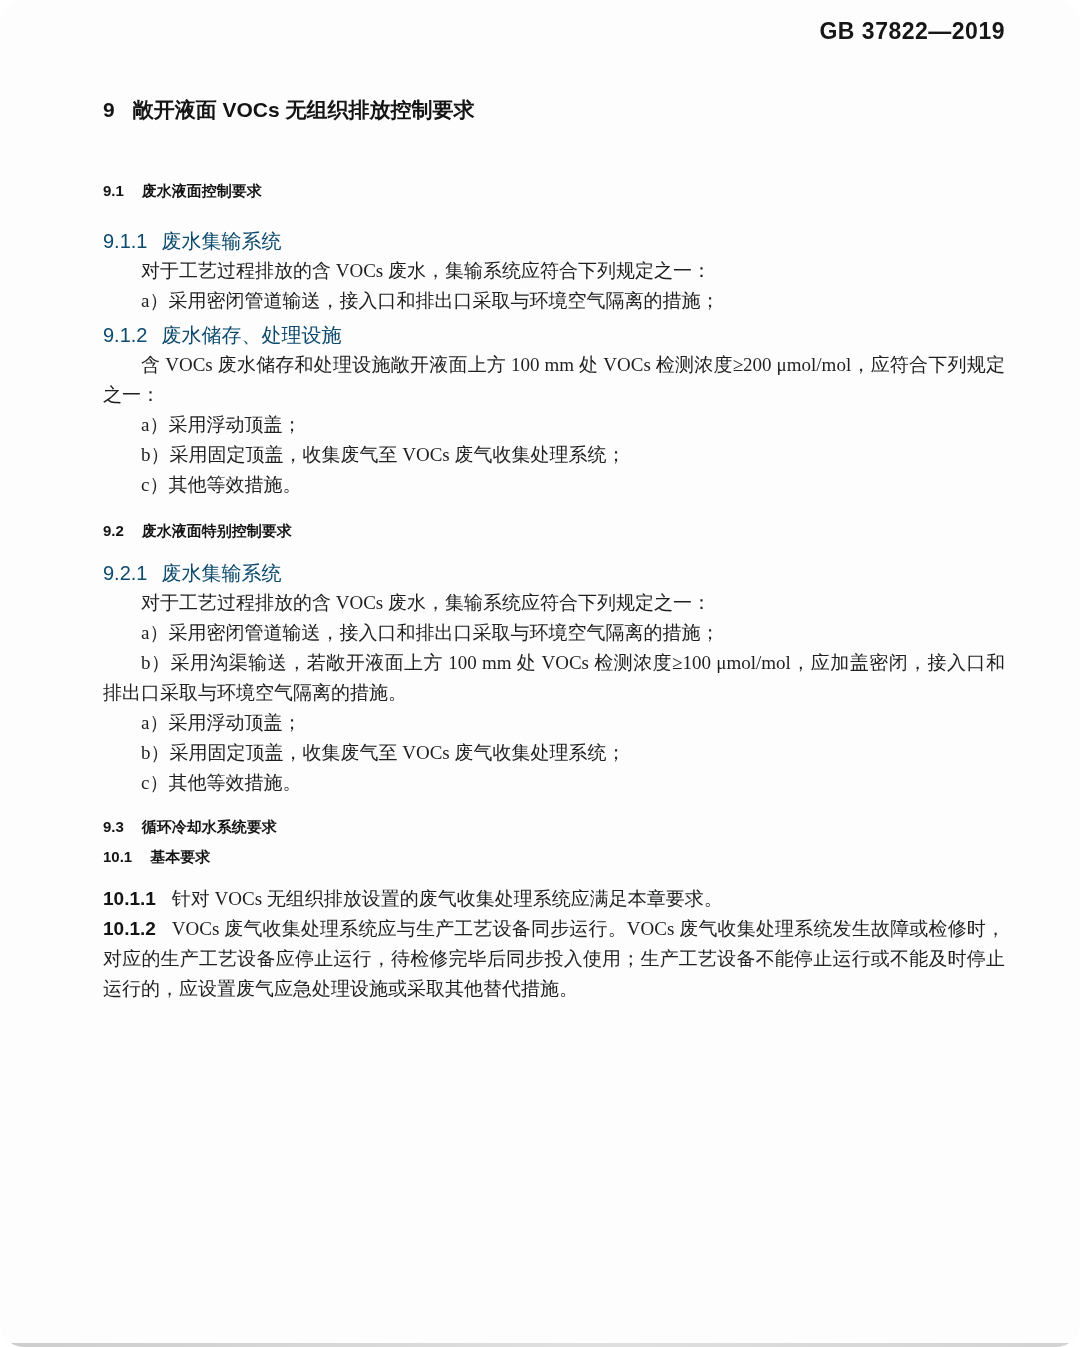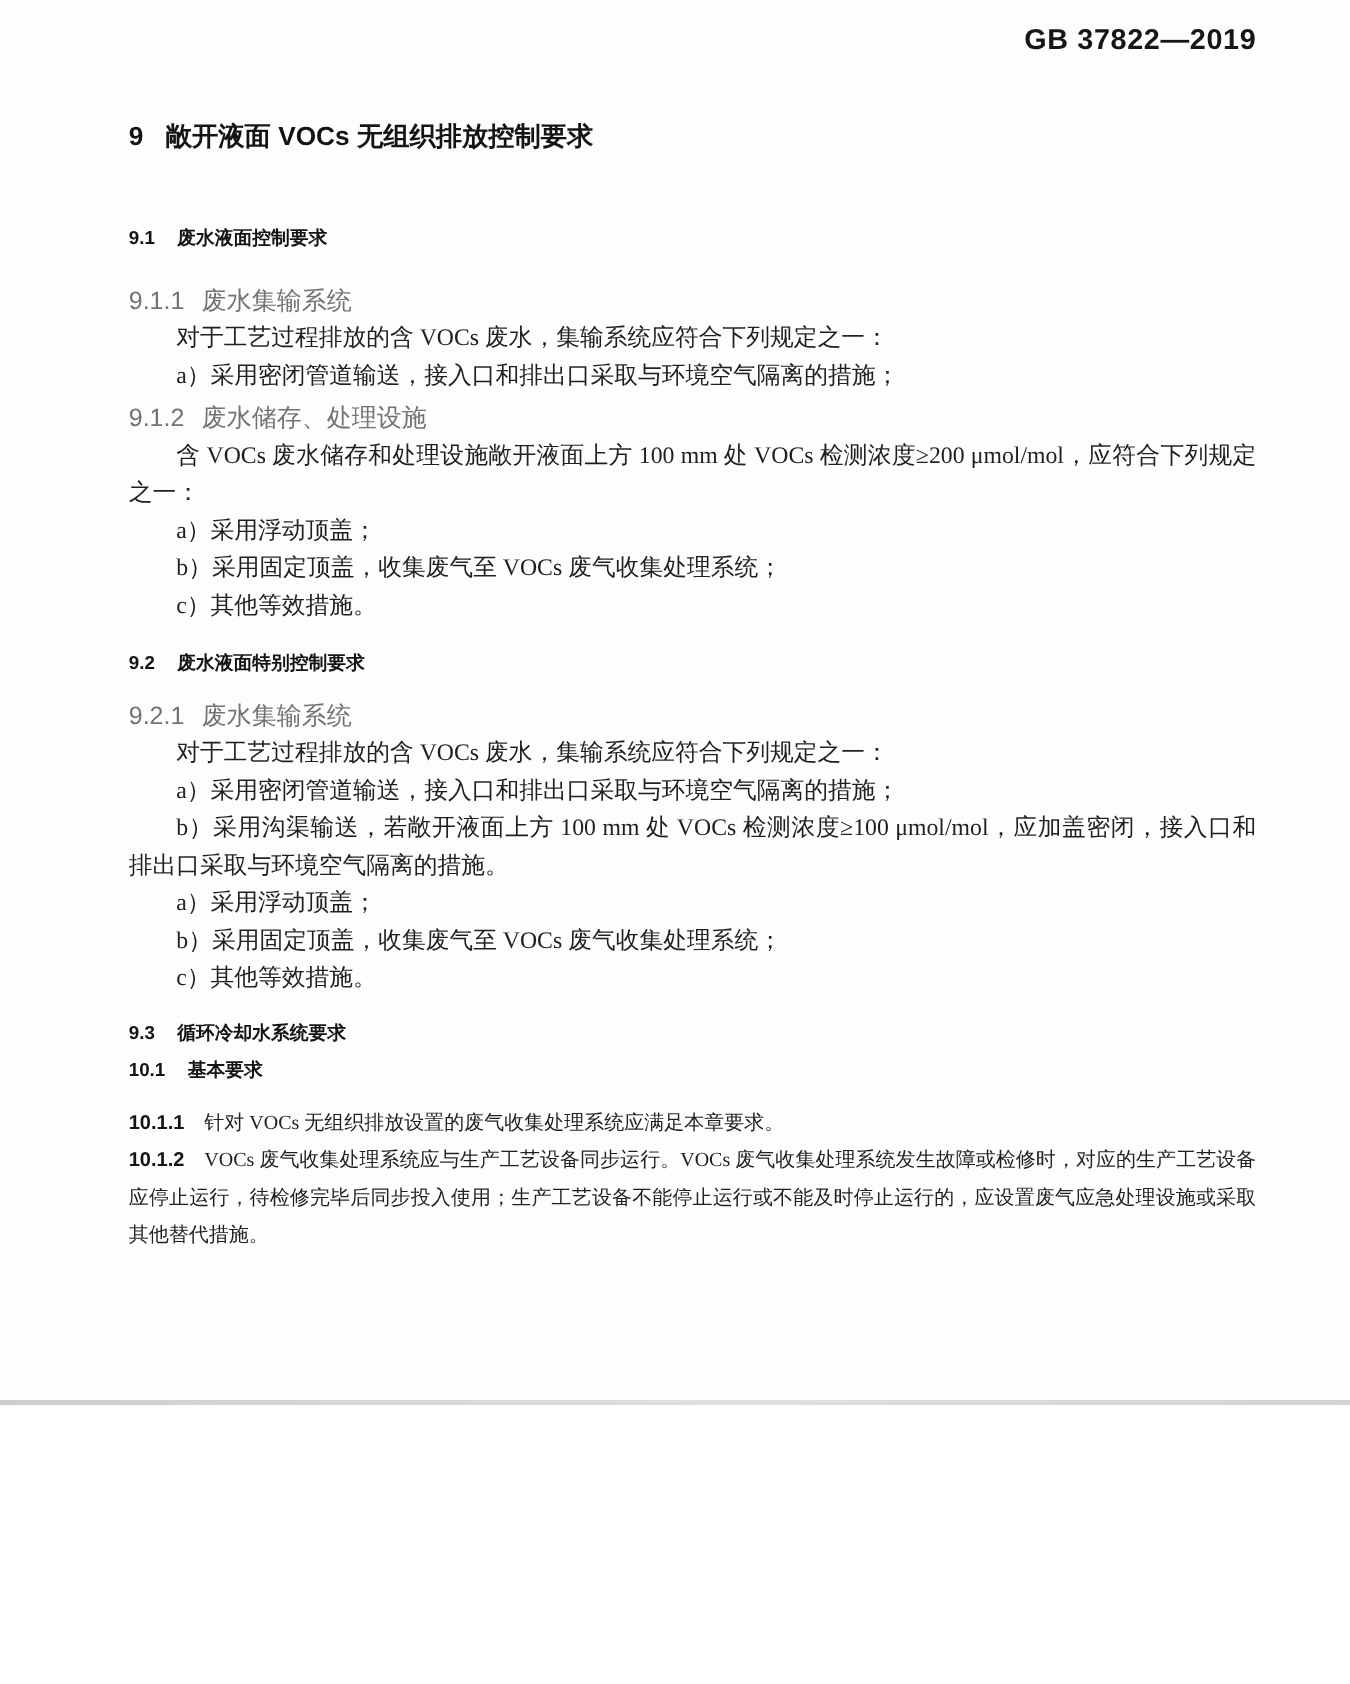--- a/index.html
+++ b/index.html
@@ -1,23 +1,24 @@
 <!DOCTYPE html>
 <html><head>
 <meta charset="utf-8">
 <style>
   html,body { margin:0; padding:0; background:#ffffff; }
   .page {
     position:relative;
-    width:1080px; height:1124px;
+    width:1080px; height:1347px;
     margin:0 auto;
     background:#fdfdfd;
     color:#1f1f1f;
     overflow:hidden;
     font-family:"Liberation Serif","DejaVu Serif",serif;
+    border-radius:24px;
   }
   .content {
     padding:16px 75px 0 103px;
   }
   .doc-header {
     text-align:right;
     font-family:"Liberation Sans","DejaVu Sans",sans-serif;
     font-weight:bold;
     font-size:23px;
     line-height:30px;
@@ -36,33 +37,33 @@
     font-weight:bold;
     font-size:15px;
     line-height:30px;
     color:#141414;
   }
   .h3 {
     font-family:"Liberation Sans","DejaVu Sans",sans-serif;
     font-weight:normal;
     font-size:20px;
     line-height:30px;
-    color:#737373;
+    color:#0c4a6e;
   }
   .h1 .num, .h2 .num { margin-right:18px; }
   .h3 .num { margin-right:14px; }
   .para {
     font-size:19px;
     line-height:30px;
     text-indent:2em;
     margin:0;
     text-align:justify;
   }
   .clause {
-    font-size:16px;
+    font-size:19px;
     line-height:30px;
     margin:0;
     text-align:justify;
   }
   .clause .num {
     font-family:"Liberation Sans","DejaVu Sans",sans-serif;
     font-weight:bold;
     color:#141414;
     margin-right:16px;
   }

